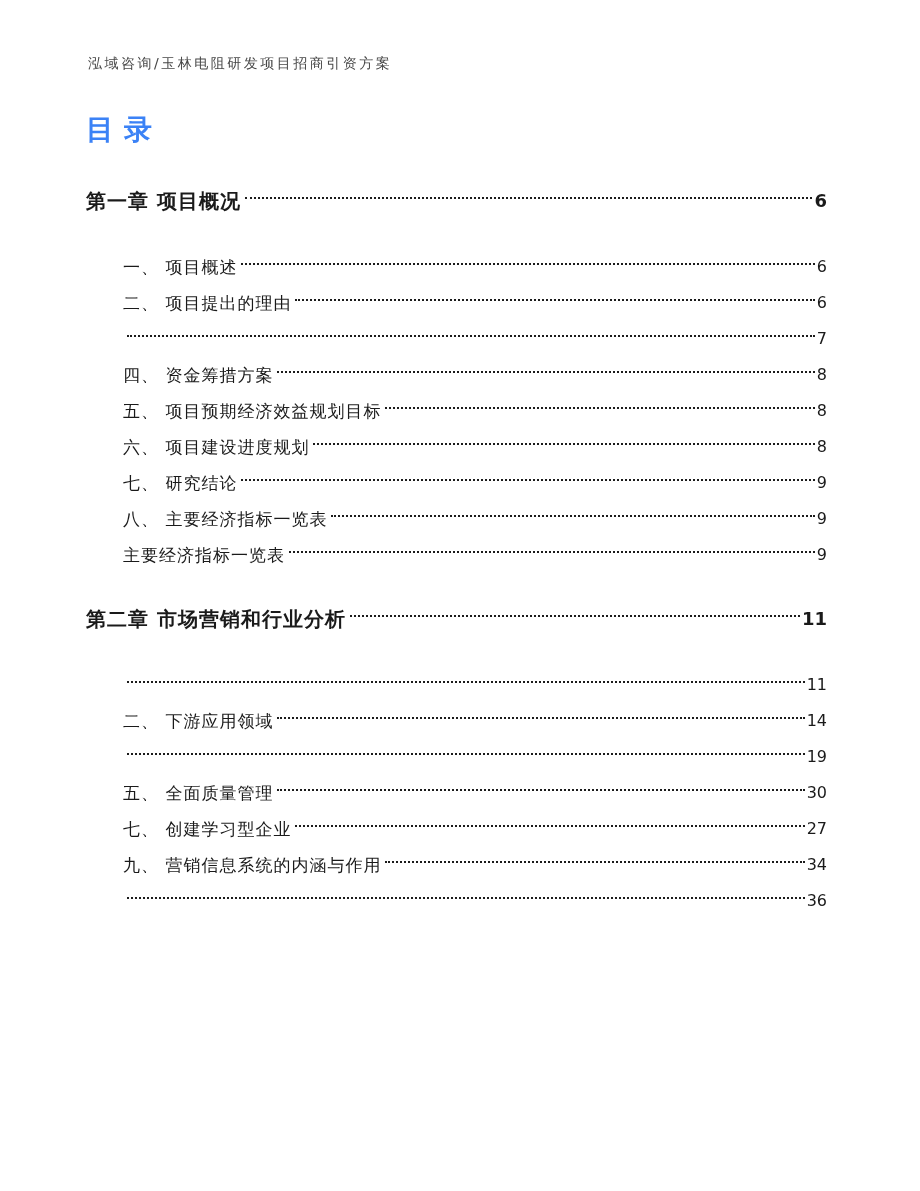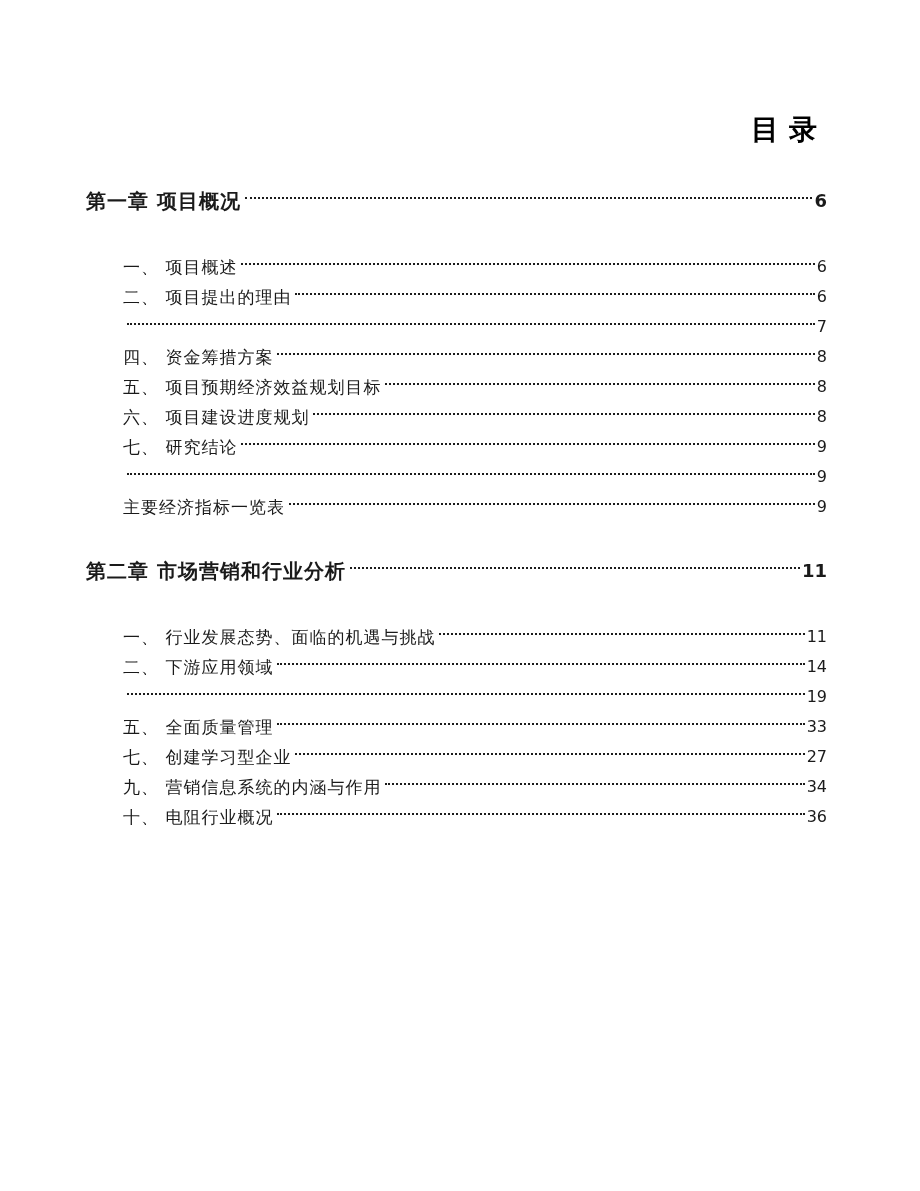--- a/index.html
+++ b/index.html
@@ -22,41 +22,41 @@
     color: #474747;
     white-space: nowrap;
   }
   .content {
     position: absolute;
     left: 86px;
     top: 108px;
     width: 741px;
   }
   .doc-title {
-    text-align: right;
+    text-align: left;
     font-size: 28px;
     font-weight: bold;
     letter-spacing: 10px;
     line-height: 44px;
     height: 44px;
-    color: #000000;
+    color: #3b82f6;
   }
   .row {
     display: flex;
     align-items: center;
     line-height: 30px;
   }
   .chapter-row {
     margin-top: 34px;
     font-size: 20px;
     font-weight: bold;
     letter-spacing: 1px;
   }
   .item-row {
-    margin-top: 0;
+    margin-top: 6px;
     padding-left: 37px;
     font-size: 17px;
     letter-spacing: 1px;
   }
   .item-row.first-item { margin-top: 36px; }
   .lbl { white-space: nowrap; }
   .leader {
     flex: 1 1 auto;
     min-width: 24px;
     border-bottom: 2.2px dotted #1b1b1b;
@@ -64,20 +64,21 @@
   }
   .pg { white-space: nowrap; letter-spacing: 0; }
   .chapter-row .pg { font-size: 18px; }
   .item-row .pg { font-size: 16px; }
 </style>
 </head>
 <body>
 
 <div class="page">
 
+  <div class="doc-header">泓域咨询/玉林电阻研发项目招商引资方案</div>
 
   <div class="content">
 
     <div class="doc-title">目录</div>
 
     <div class="row chapter-row">
       <span class="lbl">第一章 项目概况</span>
       <span class="leader"></span>
       <span class="pg">6</span>
     </div>
@@ -110,64 +111,63 @@
       <span class="lbl">六、 项目建设进度规划</span>
       <span class="leader"></span>
       <span class="pg">8</span>
     </div>
     <div class="row item-row">
       <span class="lbl">七、 研究结论</span>
       <span class="leader"></span>
       <span class="pg">9</span>
     </div>
     <div class="row item-row">
+      <span class="lbl">八、 主要经济指标一览表</span>
       <span class="leader"></span>
       <span class="pg">9</span>
     </div>
     <div class="row item-row">
       <span class="lbl">主要经济指标一览表</span>
       <span class="leader"></span>
       <span class="pg">9</span>
     </div>
 
     <div class="row chapter-row">
       <span class="lbl">第二章 市场营销和行业分析</span>
       <span class="leader"></span>
       <span class="pg">11</span>
     </div>
 
     <div class="row item-row first-item">
-      <span class="lbl">一、 行业发展态势、面临的机遇与挑战</span>
       <span class="leader"></span>
       <span class="pg">11</span>
     </div>
     <div class="row item-row">
       <span class="lbl">二、 下游应用领域</span>
       <span class="leader"></span>
       <span class="pg">14</span>
     </div>
     <div class="row item-row">
       <span class="leader"></span>
       <span class="pg">19</span>
     </div>
     <div class="row item-row">
       <span class="lbl">五、 全面质量管理</span>
       <span class="leader"></span>
-      <span class="pg">33</span>
+      <span class="pg">30</span>
     </div>
     <div class="row item-row">
       <span class="lbl">七、 创建学习型企业</span>
       <span class="leader"></span>
       <span class="pg">27</span>
     </div>
     <div class="row item-row">
       <span class="lbl">九、 营销信息系统的内涵与作用</span>
       <span class="leader"></span>
       <span class="pg">34</span>
     </div>
     <div class="row item-row">
-      <span class="lbl">十、 电阻行业概况</span>
       <span class="leader"></span>
       <span class="pg">36</span>
     </div>
 
   </div>
 </div>
 
 </body></html>

